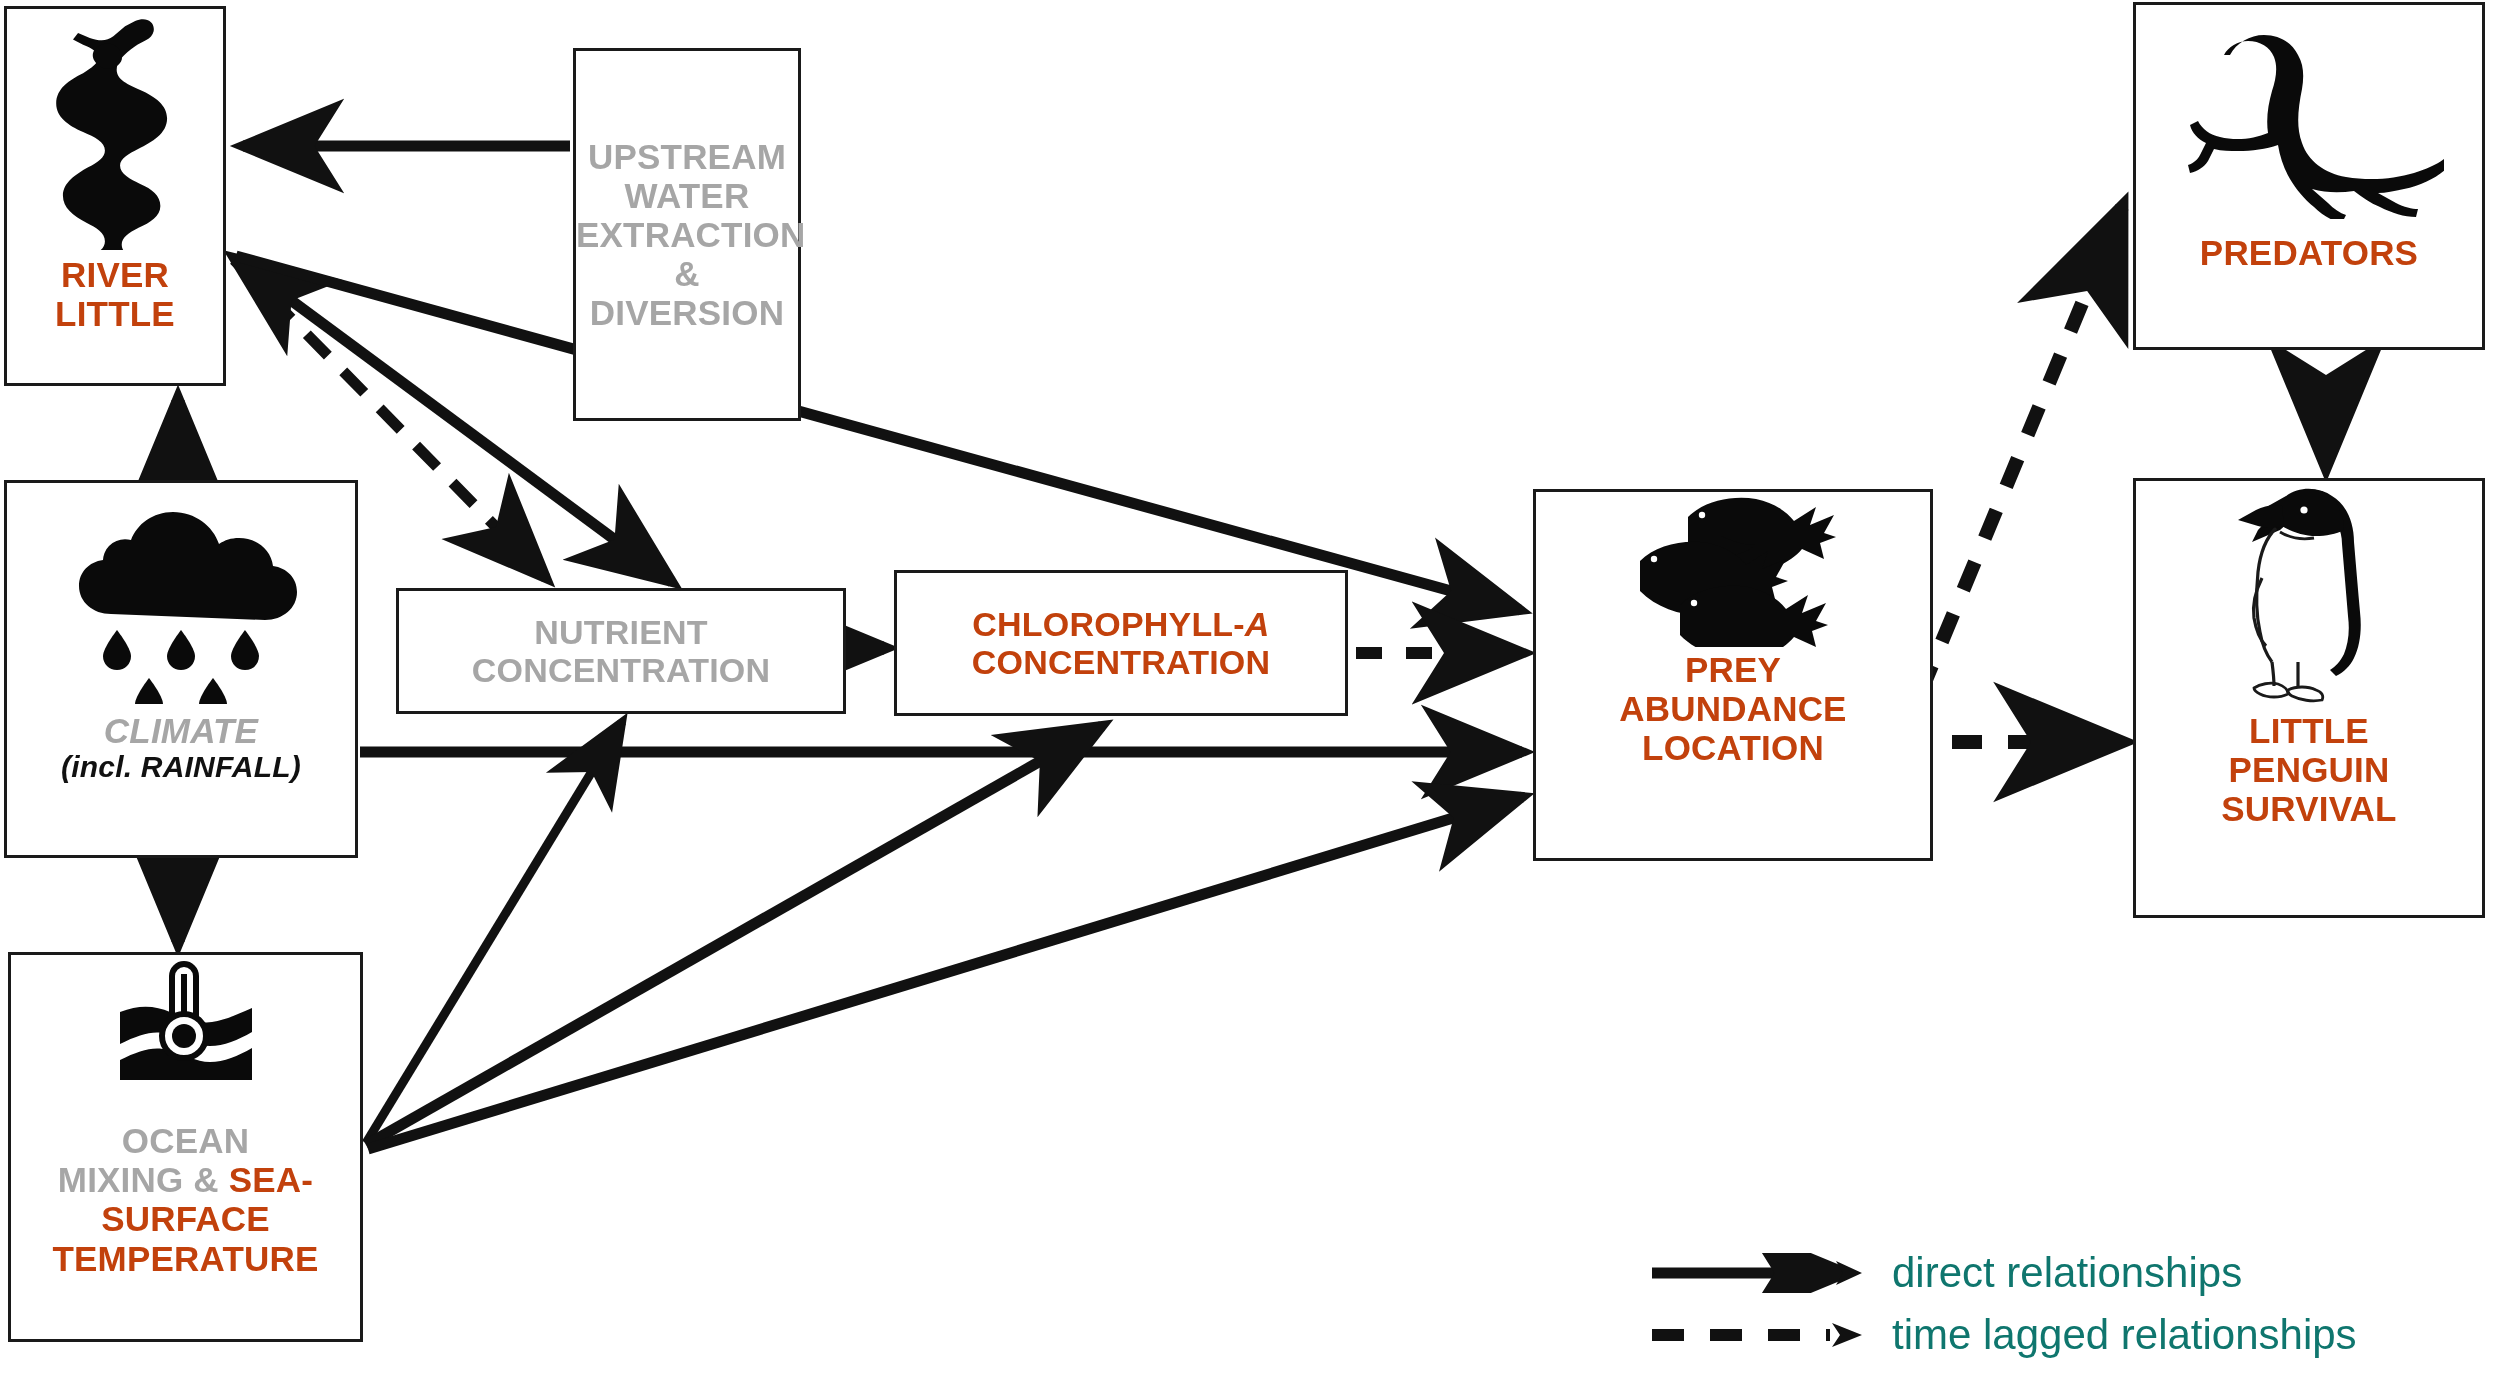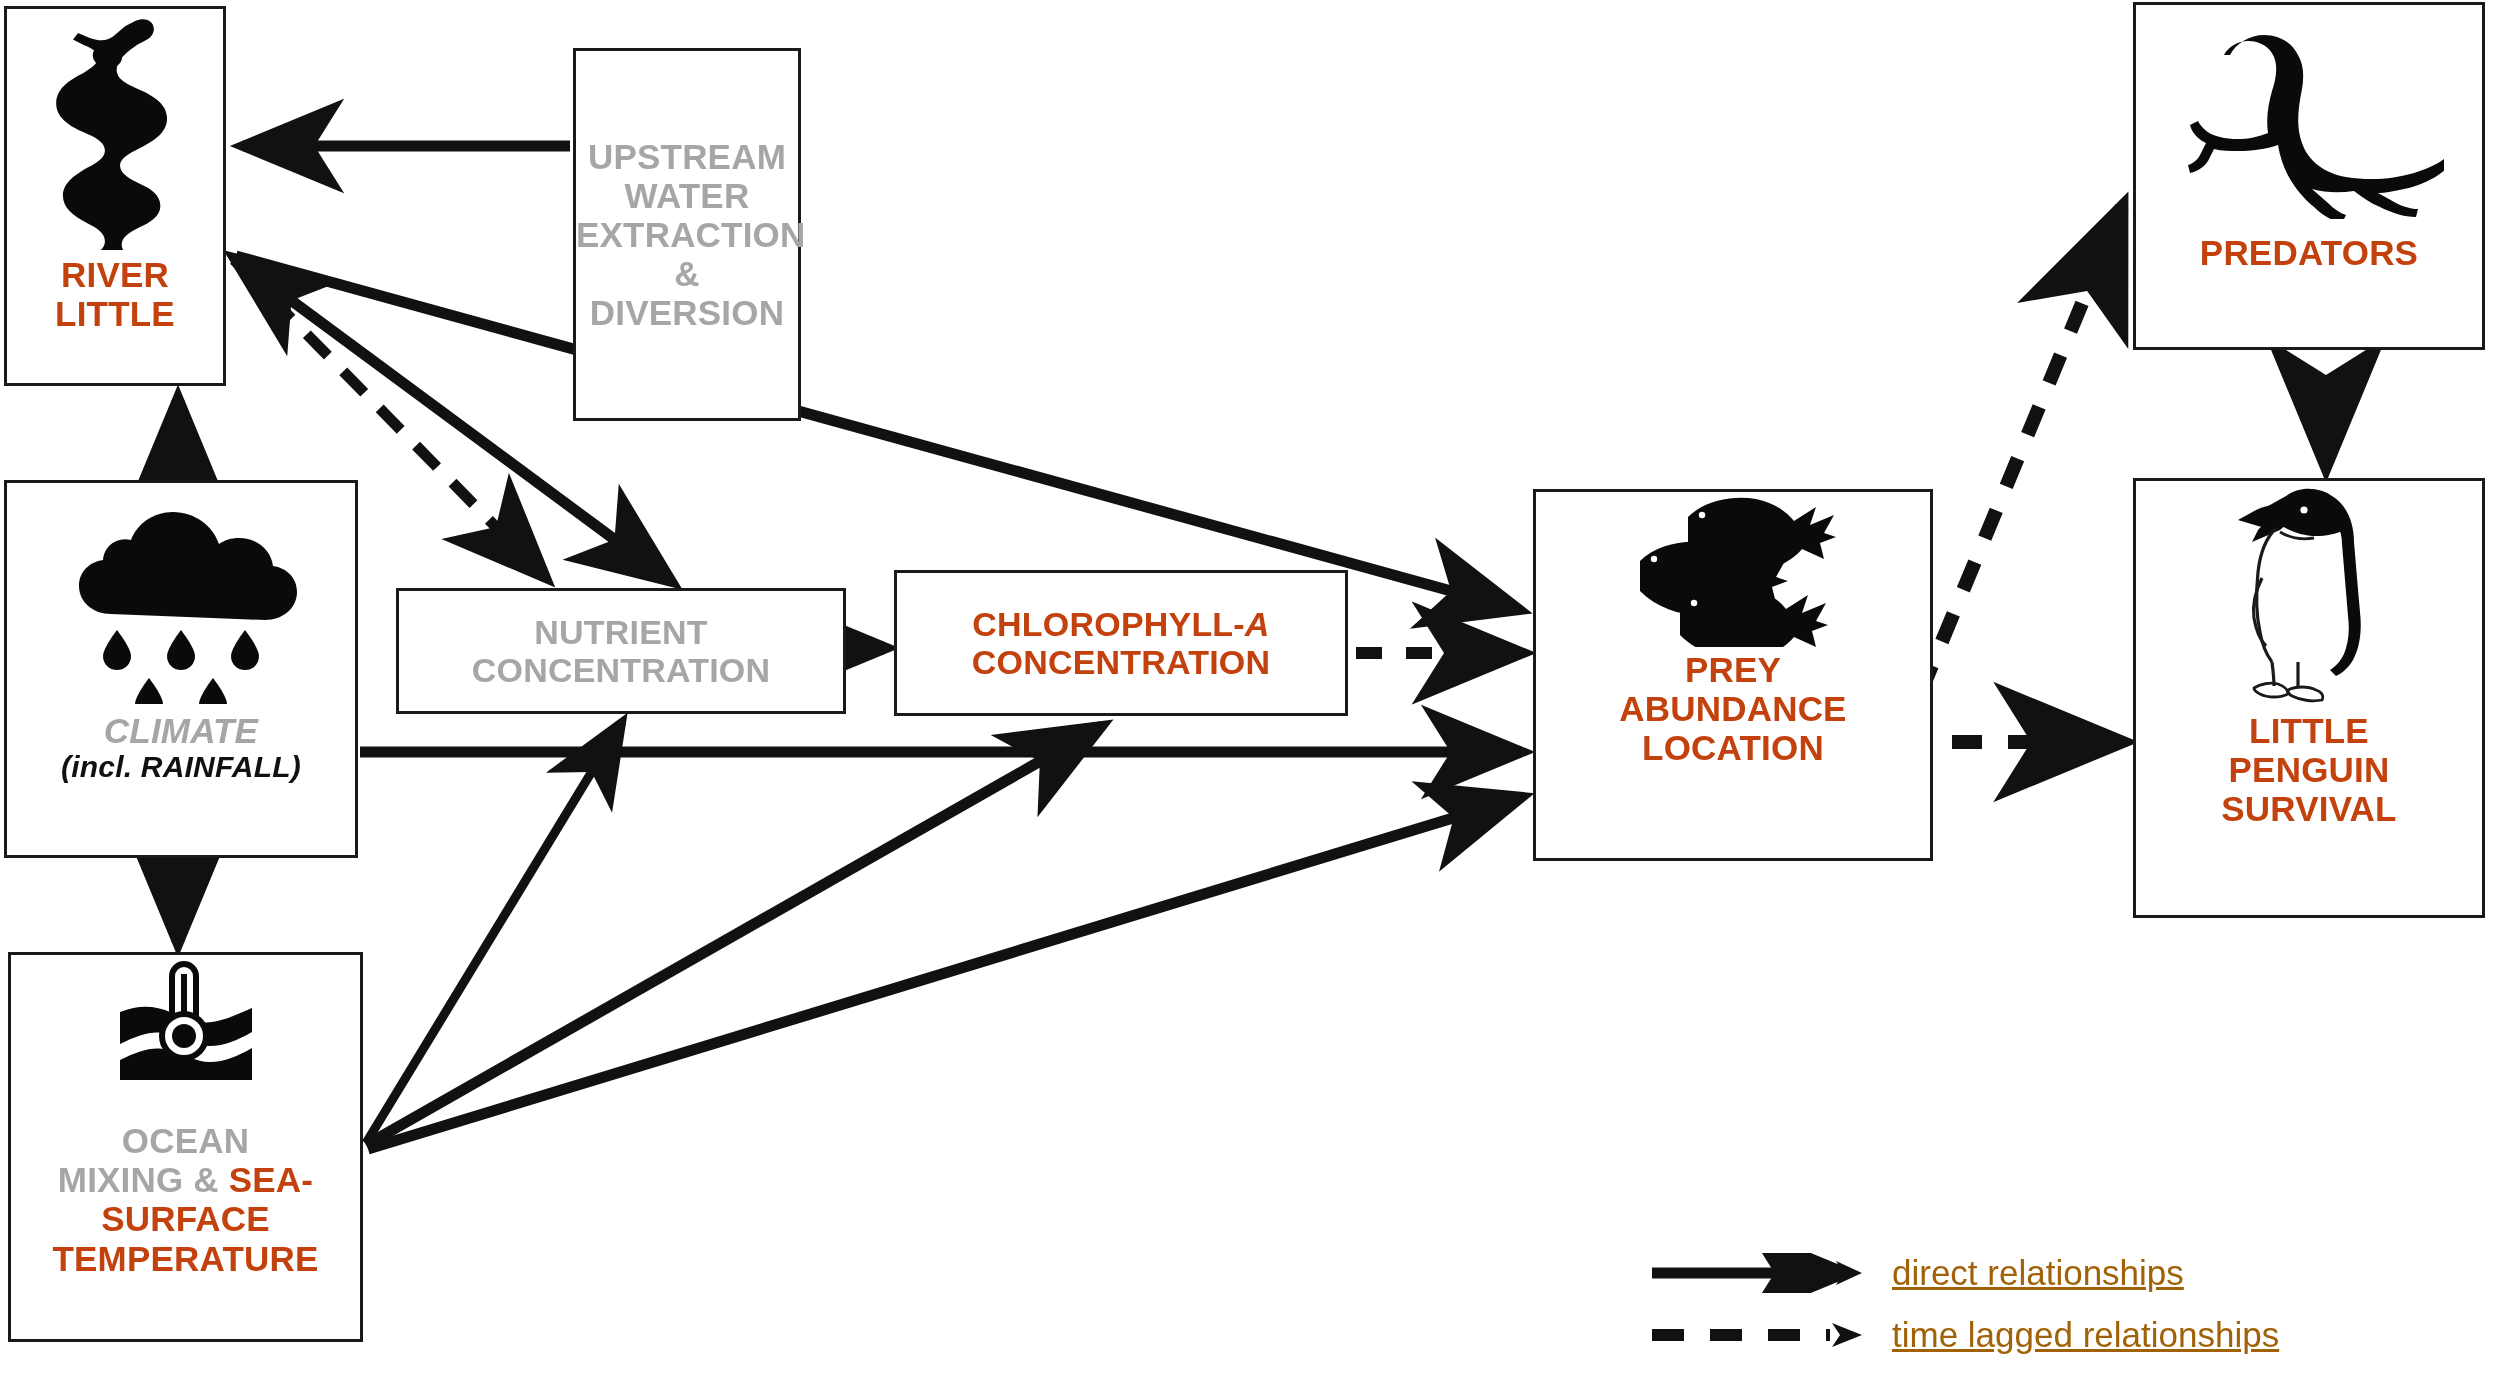--- a/index.html
+++ b/index.html
@@ -47,21 +47,21 @@
   #node-predators .caption{font-size:35px;}
 
   #node-penguin{left:2133px;top:478px;width:352px;height:440px;}
   #node-penguin .glyph{height:230px;}
   #node-penguin .caption{font-size:35px;}
 
   
   #legend{position:absolute;left:1650px;top:1242px;width:830px;z-index:3;}
   .legend-row{display:flex;align-items:center;height:62px;}
   .legend-sample{width:220px;height:40px;position:relative;flex:0 0 220px;}
-  .legend-label{font-size:35px;color:#a16207;padding-left:22px;white-space:nowrap;text-decoration:underline;}
+  .legend-label{font-size:42px;color:#0f766e;padding-left:22px;white-space:nowrap;}
 </style>
 </head>
 <body>
 
 <div id="stage">
 
   <svg class="layer" id="arrows" viewBox="0 0 2500 1395">
     <defs>
       <marker id="ah" markerWidth="11" markerHeight="9" refX="9.2" refY="4.5" orient="auto" markerUnits="strokeWidth">
         <path d="M0,0.2 L10.4,4.5 L0,8.8 L2.7,4.5 Z" fill="#111111"></path>

